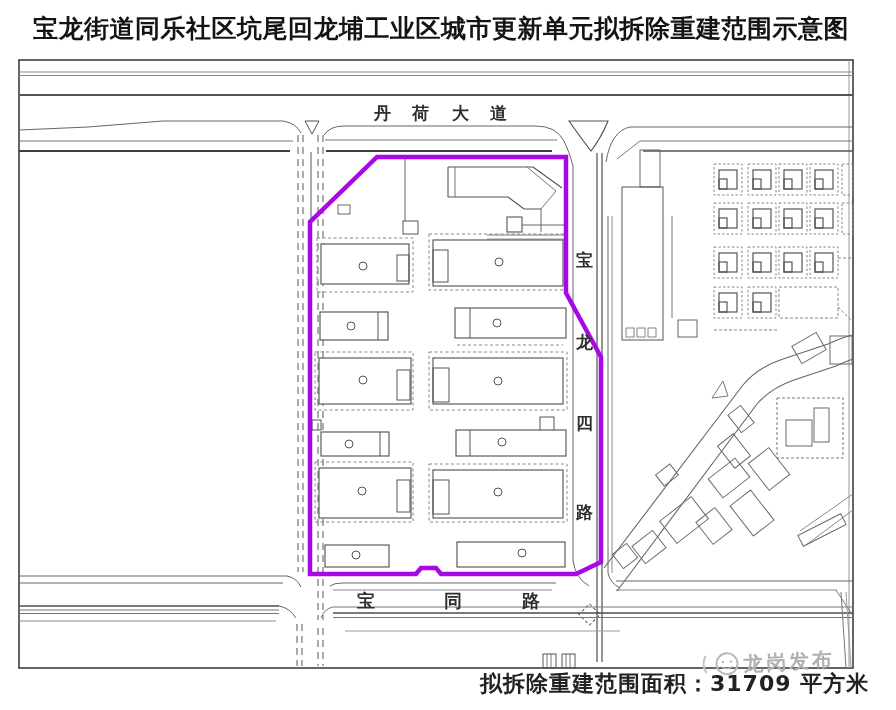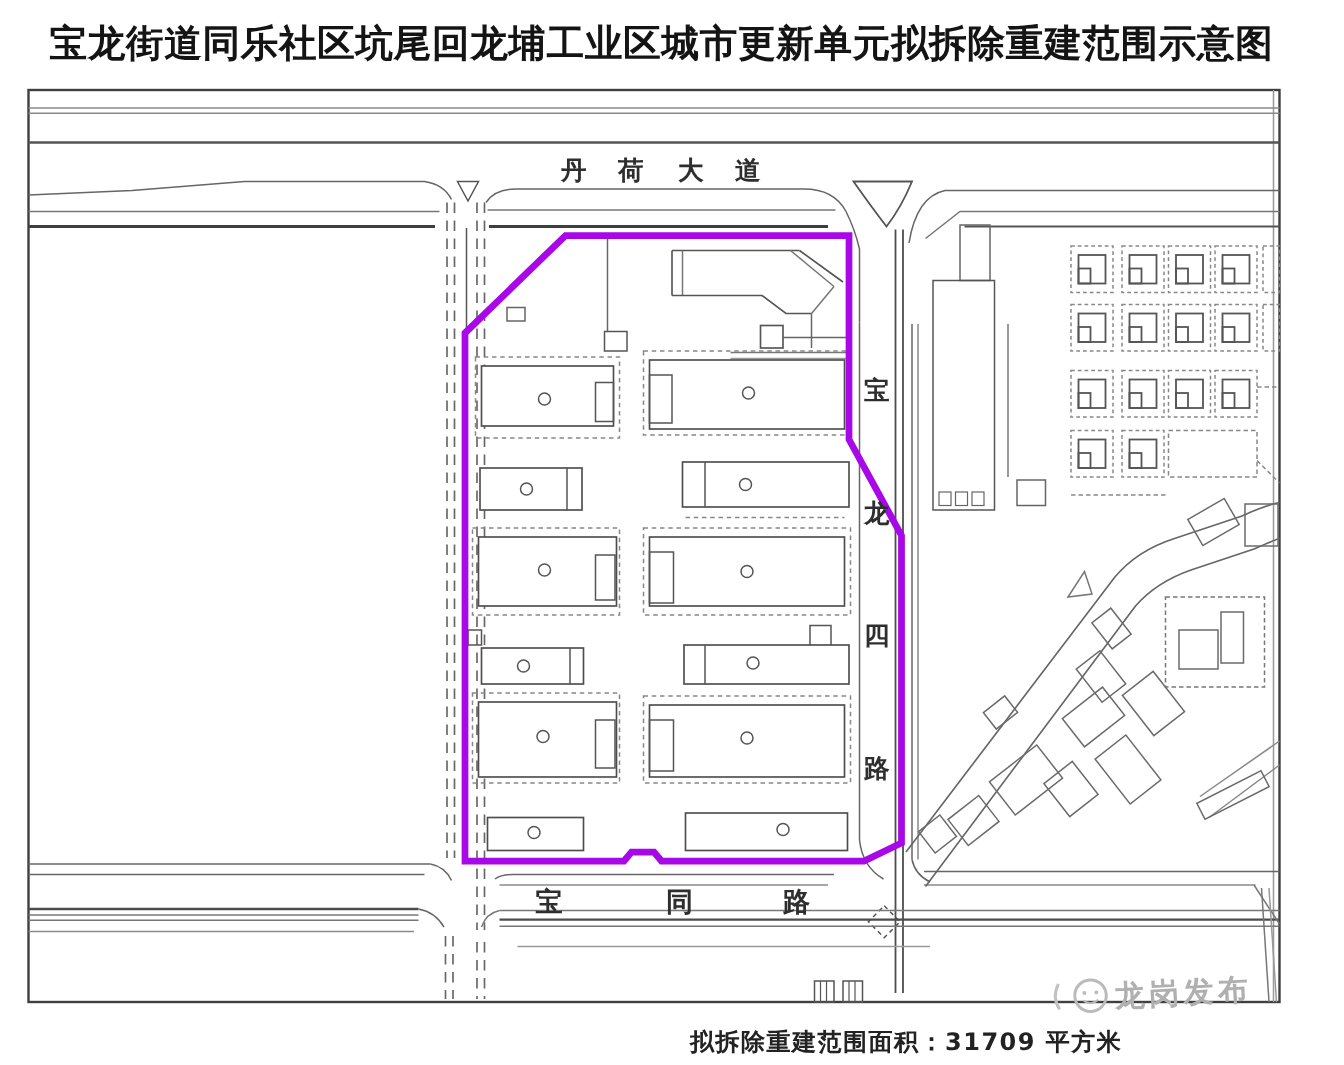--- a/index.html
+++ b/index.html
@@ -1,21 +1,21 @@
 <!DOCTYPE html>
 <html><head>
 <meta charset="utf-8">
 <style>
   html,body{margin:0;padding:0;background:#ffffff;}
   .stage{position:relative;width:896px;height:704px;background:#ffffff;overflow:hidden;
          font-family:"DejaVu Sans","Liberation Sans",sans-serif;}
   .title{position:absolute;left:33px;top:12px;width:840px;font-size:25px;font-weight:bold;
          color:#141414;letter-spacing:0.5px;white-space:nowrap;}
-  .caption{position:absolute;left:460px;top:669px;font-size:16px;font-weight:bold;
-           color:#222;letter-spacing:1px;white-space:nowrap;margin-top:16px;}
+  .caption{position:absolute;left:480px;top:669px;font-size:22px;font-weight:bold;
+           color:#222;letter-spacing:1px;white-space:nowrap;}
   svg{position:absolute;left:0;top:0;}
   .rl{font:600 17px "DejaVu Sans","Liberation Sans",sans-serif;fill:#2e2e2e;}
   .rlb{font:600 18px "DejaVu Sans","Liberation Sans",sans-serif;fill:#2e2e2e;}
   .wm{font:bold 20px "DejaVu Sans","Liberation Sans",sans-serif;fill:#b0b0b0;letter-spacing:3px;}
 </style>
 </head>
 <body>
 
 <div class="stage">
   <div class="title">宝龙街道同乐社区坑尾回龙埔工业区城市更新单元拟拆除重建范围示意图</div>

